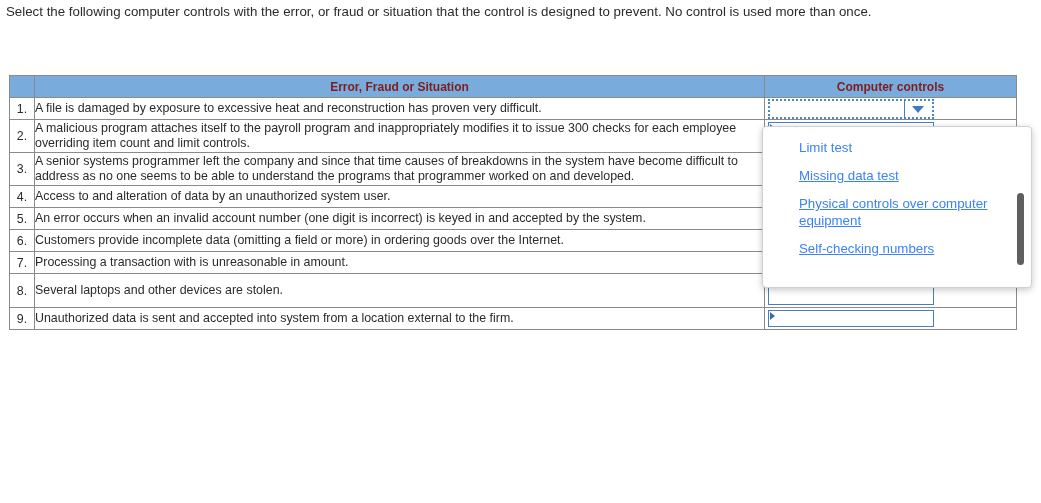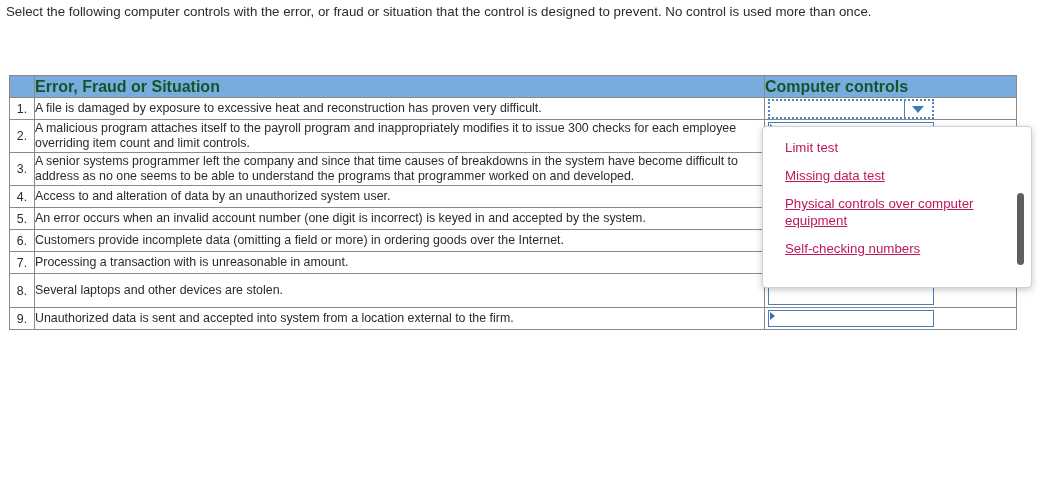--- a/index.html
+++ b/index.html
@@ -38,25 +38,25 @@
     font-size: 12.4px;
   }
   #match-table th,
   #match-table td {
     border: 1px solid #8a8a8a;
     padding: 0;
     vertical-align: middle;
   }
   #match-table thead th {
     background: #79ACDC;
-    color: #14532d;
+    color: #7f1d1d;
     font-weight: bold;
-    text-align: left;
+    text-align: center;
     height: 21px;
-    font-size: 16px;
+    font-size: 12px;
   }
   col.c-num   { width: 25px; }
   col.c-sit   { width: 730px; }
   col.c-ctrl  { width: 252px; }
 
   td.num {
     text-align: center;
     font-size: 12.4px;
     color: #2b2b2b;
     padding: 0 2px;
@@ -154,24 +154,24 @@
     background: #ffffff;
     border-left: 1px solid #d0d0d0;
     border-right: 1px solid #d0d0d0;
     transform: skewX(0deg);
     clip-path: polygon(0% 100%, 50% 0%, 100% 100%);
   }
   #dropdown .opt-list {
     padding: 9px 0 0 0;
   }
   #dropdown .opt {
-    padding: 3px 30px 3px 22px;
+    padding: 3px 30px 3px 36px;
     font-size: 13.3px;
     line-height: 17px;
-    color: #be185d;
+    color: #3b82f6;
     cursor: default;
   }
   #dropdown .opt + .opt { margin-top: 5px; text-decoration: underline; }
 
   #dropdown .scroll-track {
     position: absolute;
     right: 7px;
     top: 10px;
     bottom: 10px;
     width: 7px;

